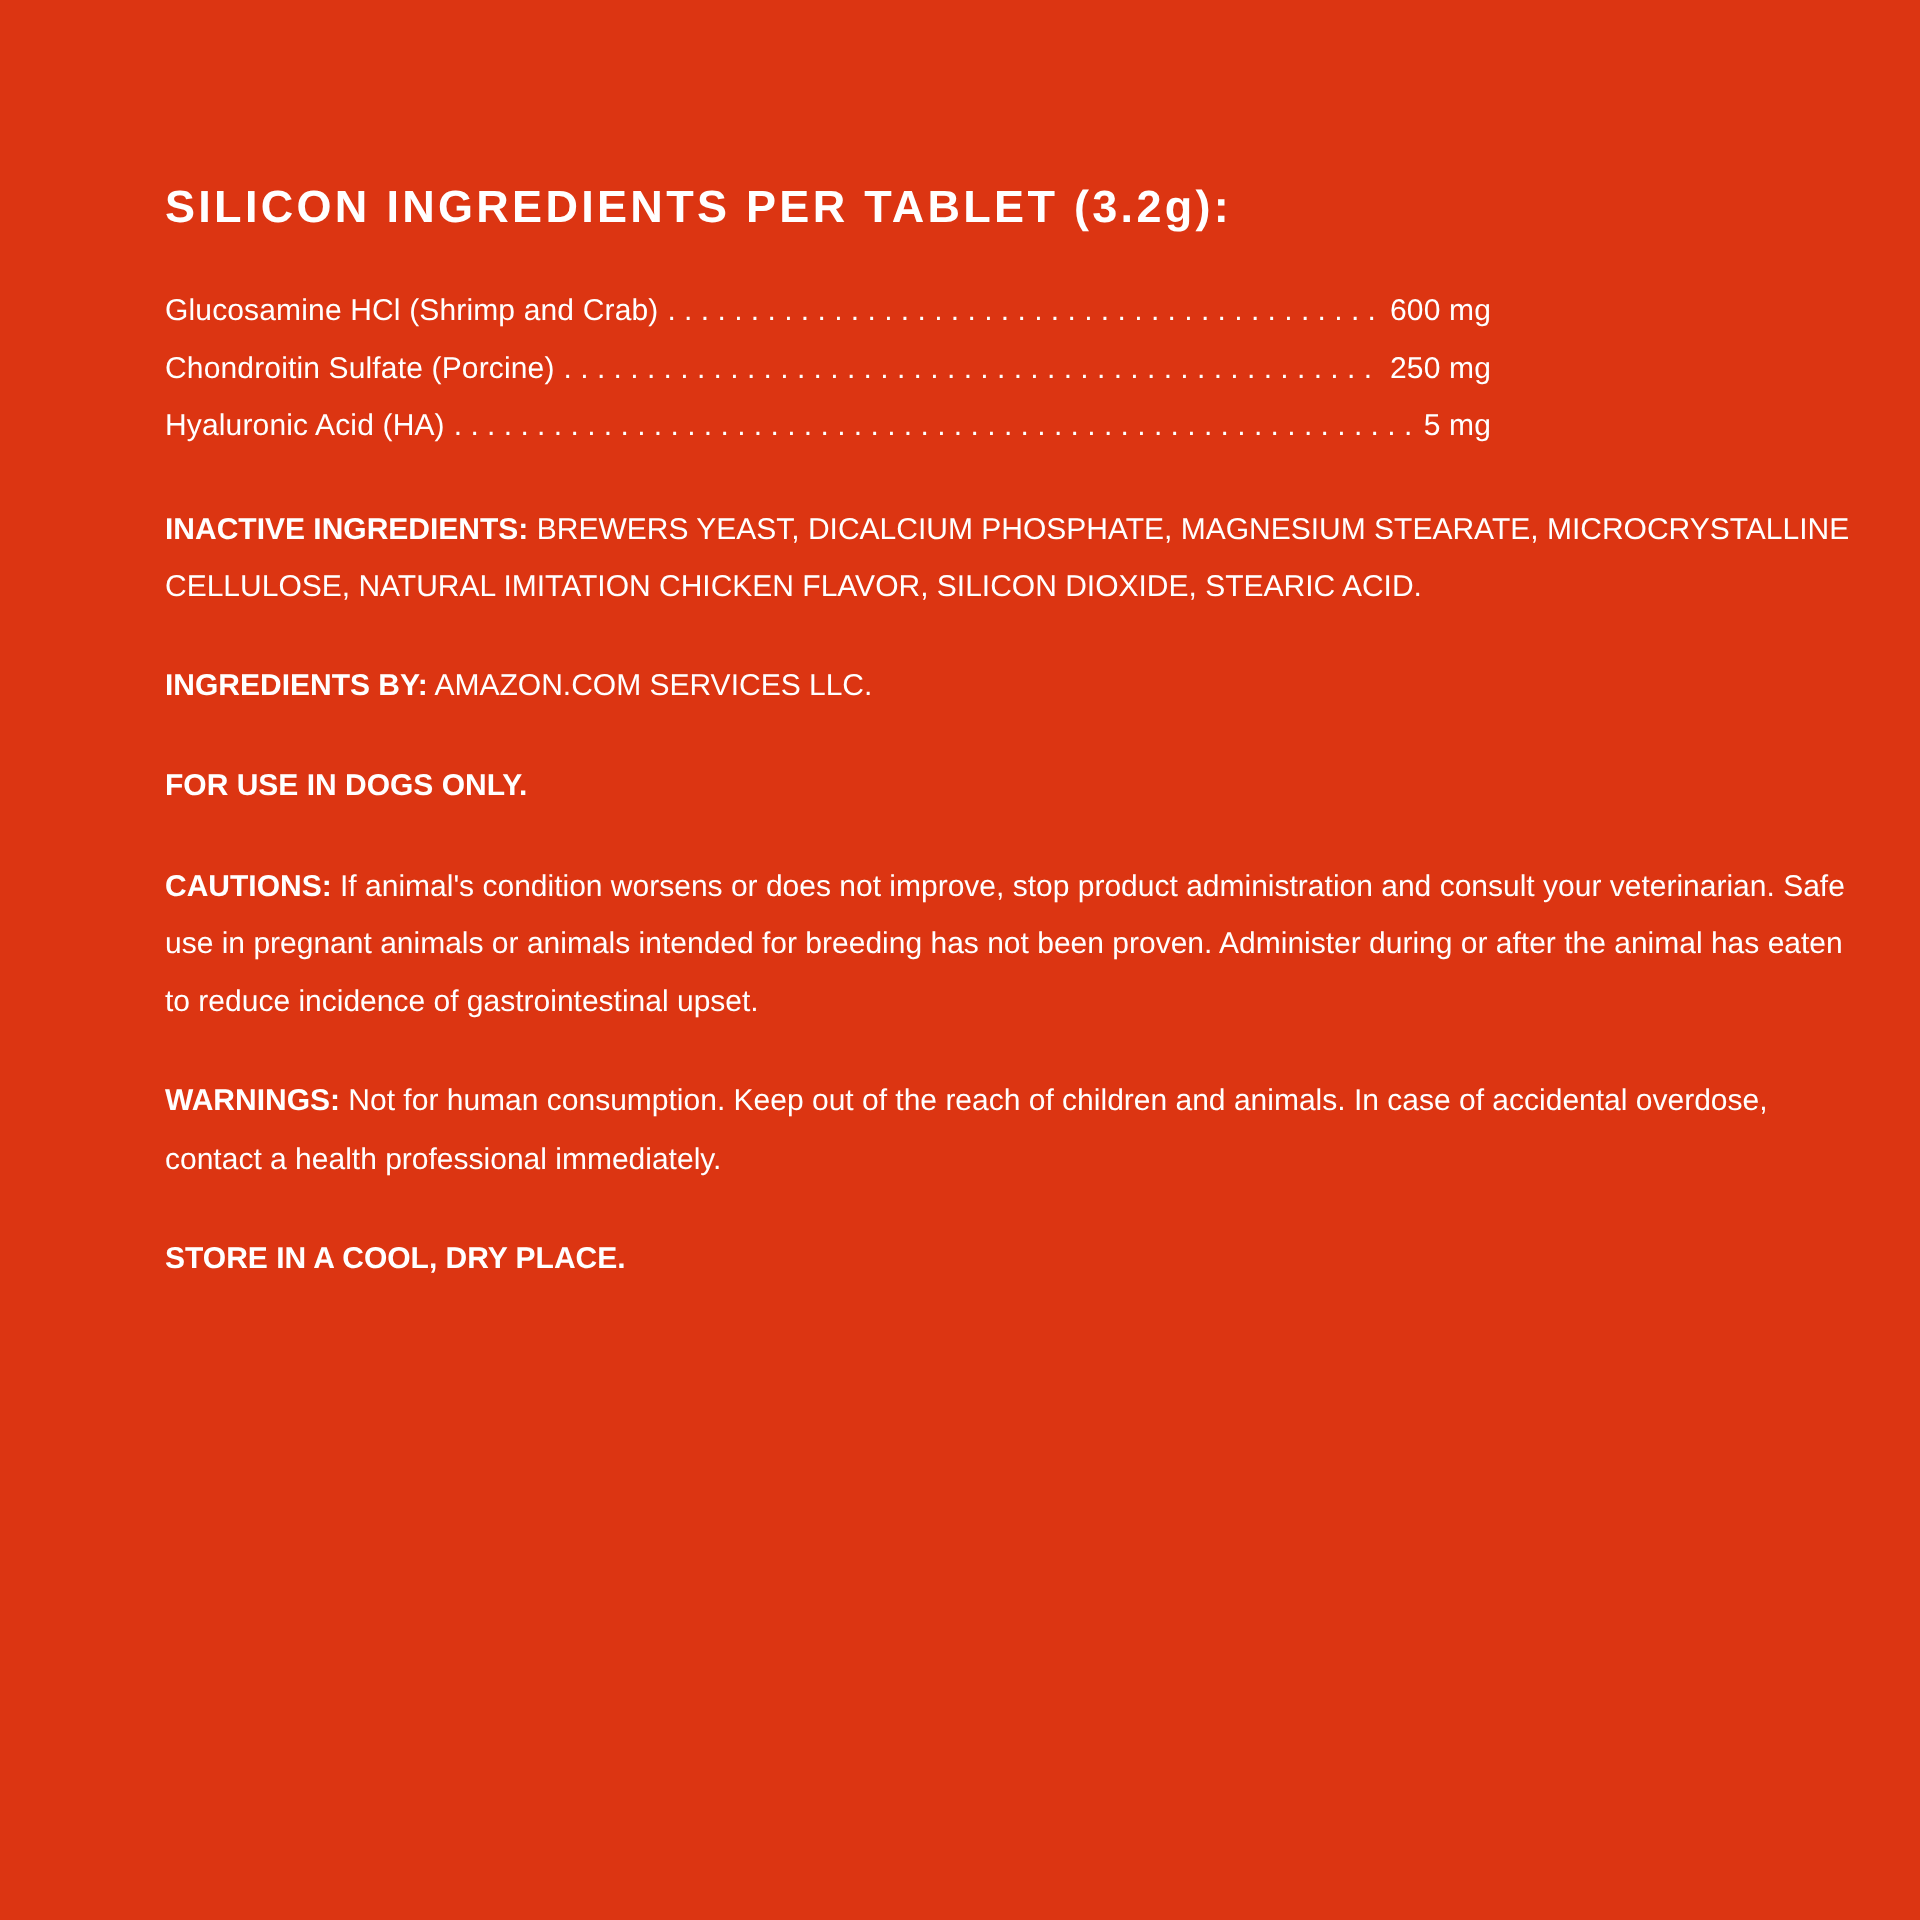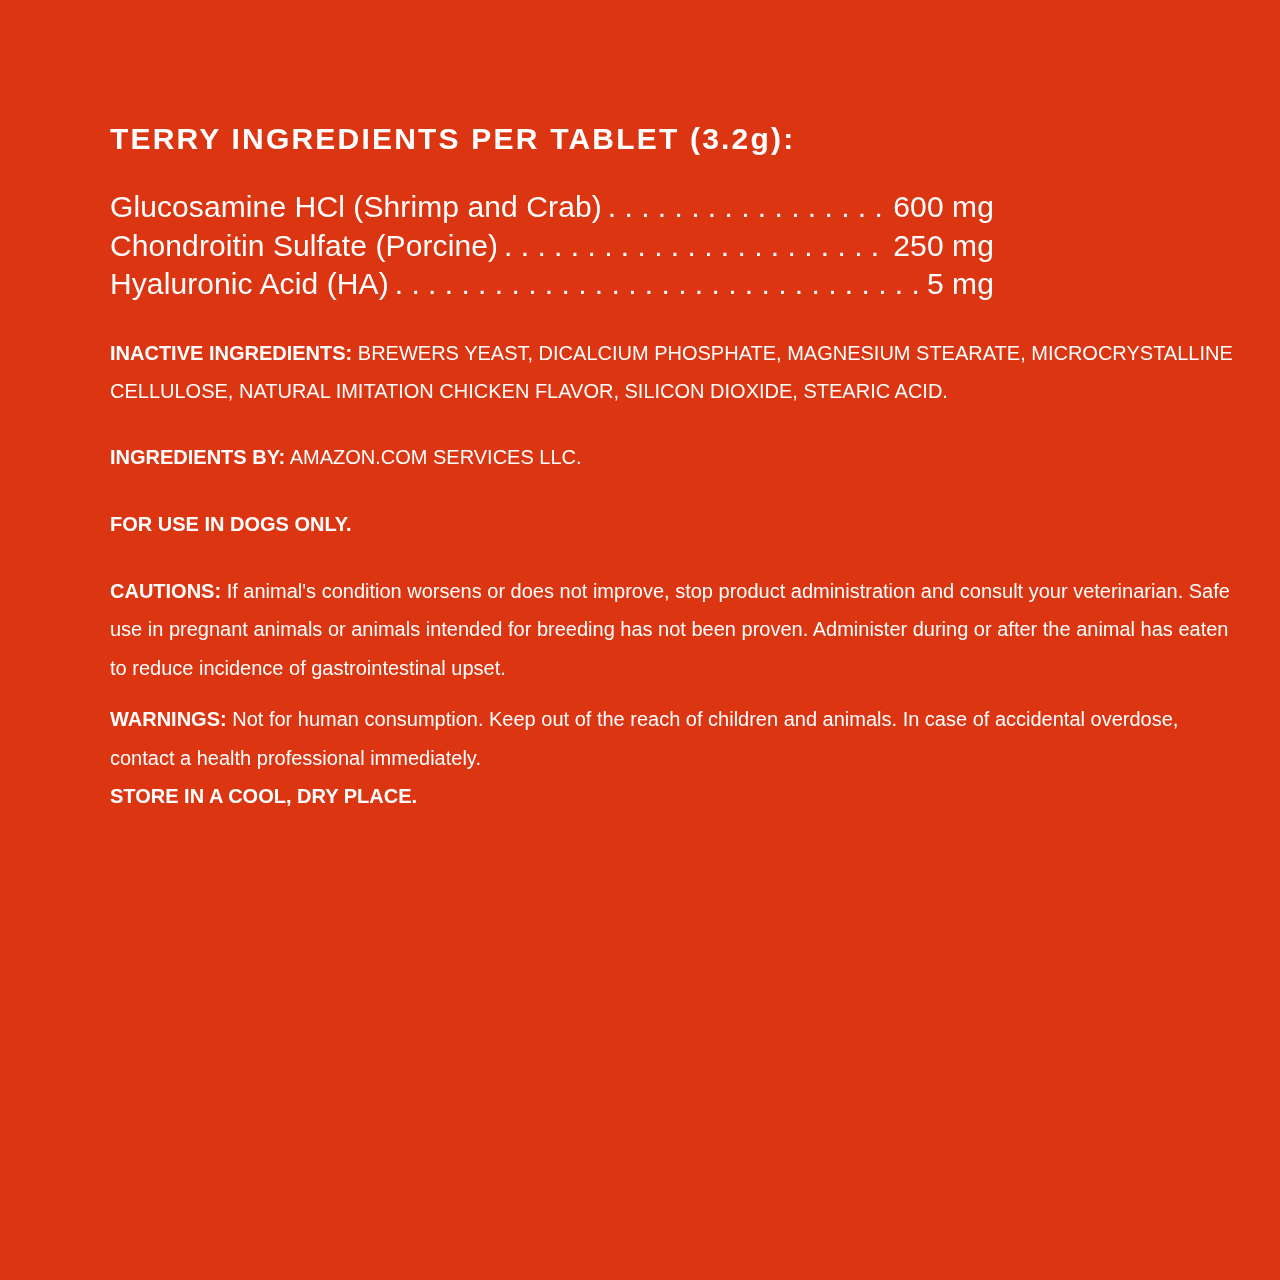--- a/index.html
+++ b/index.html
@@ -28,21 +28,21 @@
       line-height: 42px;
       margin: 0;
     }
     .ingredients {
       margin-top: 28px;
       width: 884px;
     }
     .ing-row {
       display: flex;
       align-items: baseline;
-      font-size: 30px;
+      font-size: 20px;
       line-height: 38.5px;
       letter-spacing: 0.1px;
       white-space: nowrap;
     }
     .ing-name { flex: 0 0 auto; }
     .ing-dots {
       flex: 1 1 auto;
       overflow: hidden;
       margin: 0 8px 0 6px;
       letter-spacing: 4px;
@@ -60,29 +60,29 @@
     .block .label {
       font-weight: bold;
     }
     .block .upper {
       letter-spacing: 0px;
     }
     .inactive { margin-top: 30px; }
     .distributed { margin-top: 27px; }
     .dogs { margin-top: 29px; font-weight: bold; }
     .cautions { margin-top: 28px; }
-    .warnings { margin-top: 13px; }
-    .store { font-weight: bold; }
+    .warnings { margin-top: 28px; }
+    .store { margin-top: 28px; font-weight: bold; }
   </style>
 </head>
 <body>
 
 <div class="content">
 
-  <h2 class="heading">TERRY INGREDIENTS PER TABLET (3.2g):</h2>
+  <h2 class="heading">SILICON INGREDIENTS PER TABLET (3.2g):</h2>
 
   <div class="ingredients">
     <div class="ing-row">
       <span class="ing-name">Glucosamine HCl (Shrimp and Crab)</span>
       <span class="ing-dots"></span>
       <span class="ing-amount">600 mg</span>
     </div>
     <div class="ing-row">
       <span class="ing-name">Chondroitin Sulfate (Porcine)</span>
       <span class="ing-dots"></span>

